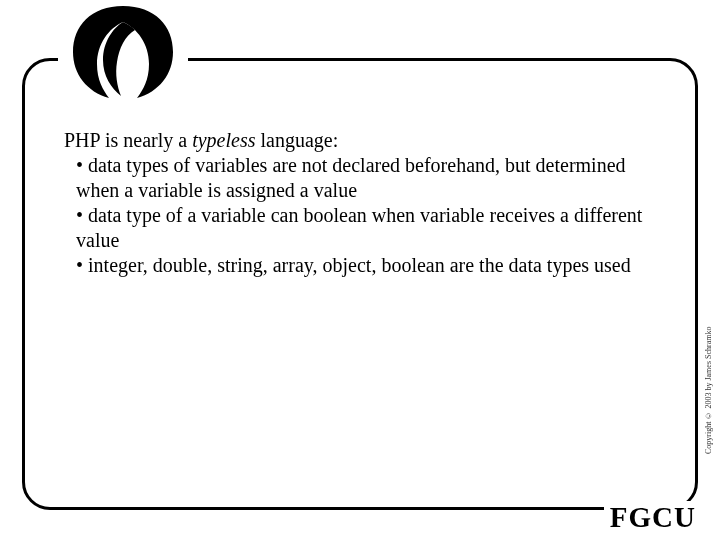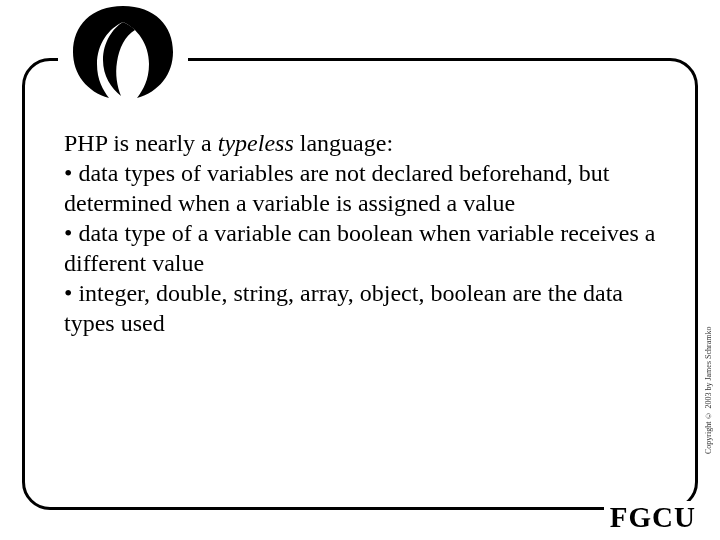--- a/index.html
+++ b/index.html
@@ -31,27 +31,27 @@
     display: flex;
     align-items: center;
     justify-content: center;
   }
   .logo svg { display: block; }
   .content {
     position: absolute;
     left: 64px;
     top: 128px;
     right: 60px;
-    font-size: 24px;
+    font-size: 20px;
     line-height: 1.25;
     color: #000;
   }
   .content .lead { display: inline; }
   .content .em { font-style: italic; }
-  .bullet-line { display: block; }
+  .bullet-line { display: block; margin-left: 12px; }
   .footer-logo {
     position: absolute;
     right: 18px;
     bottom: 6px;
     background: #fff;
     padding: 0 6px;
     font-family: "Times New Roman", Times, serif;
     font-weight: bold;
     font-size: 29px;
     letter-spacing: 1px;

